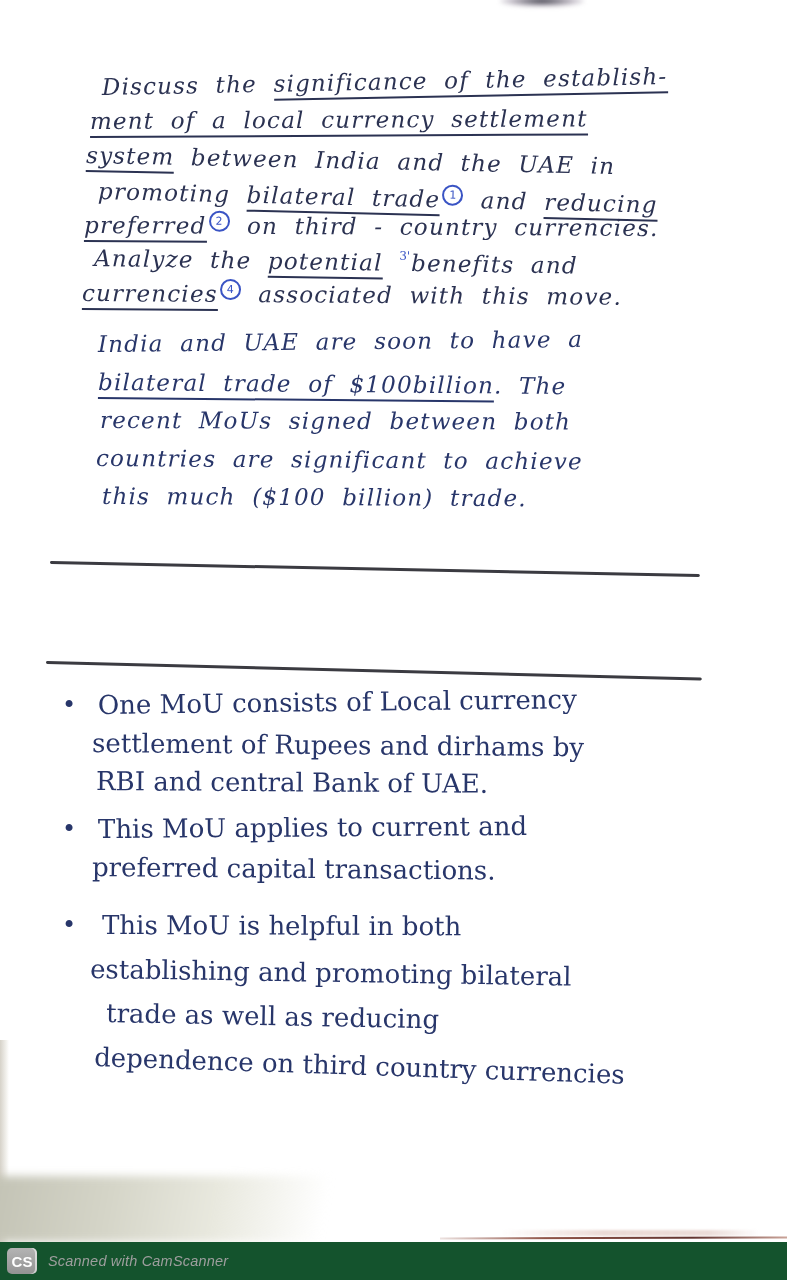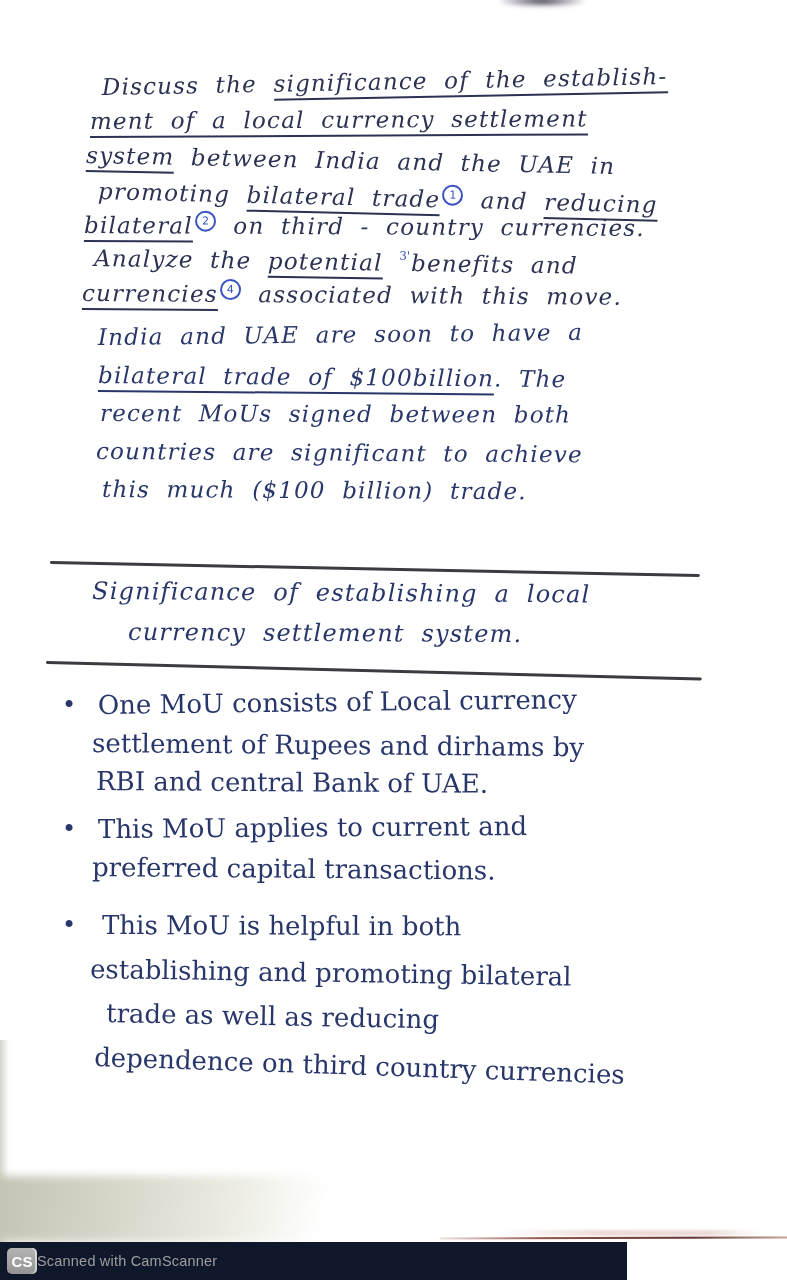--- a/index.html
+++ b/index.html
@@ -40,21 +40,21 @@
   #question{left:86px;top:74px;width:660px;font-size:23px;color:var(--ink-question);}
   #question .hl{height:34px;}
   #question .hl:nth-child(1){margin-left:16px;transform:rotate(-1.1deg);}
   #question .hl:nth-child(2){margin-left:4px;transform:rotate(-0.3deg);}
   #question .hl:nth-child(3){margin-left:0;transform:rotate(1.2deg);}
   #question .hl:nth-child(4){margin-left:12px;transform:rotate(1.4deg);}
   #question .hl:nth-child(5){margin-left:-2px;transform:rotate(0.3deg);}
   #question .hl:nth-child(6){margin-left:8px;transform:rotate(0.9deg);}
   #question .hl:nth-child(7){margin-left:-4px;transform:rotate(0.4deg);}
   
-  #intro{left:98px;top:324px;width:640px;font-size:23px;color:var(--ink-body);}
+  #intro{left:98px;top:331px;width:640px;font-size:23px;color:var(--ink-body);}
   #intro .hl{height:38px;}
   #intro .hl:nth-child(1){transform:rotate(-0.6deg);}
   #intro .hl:nth-child(2){transform:rotate(0.5deg);}
   #intro .hl:nth-child(3){margin-left:2px;transform:rotate(0.2deg);}
   #intro .hl:nth-child(4){margin-left:-2px;transform:rotate(0.4deg);}
   #intro .hl:nth-child(5){margin-left:4px;transform:rotate(0.3deg);}
   
   .rule{position:absolute;height:2.6px;background:var(--rule);border-radius:2px;transform-origin:left center;}
   #rule-top{left:50px;top:561px;width:650px;transform:rotate(1.15deg);}
   #rule-bottom{left:46px;top:661px;width:656px;transform:rotate(1.45deg);}
@@ -105,69 +105,65 @@
     background:linear-gradient(90deg,rgba(130,60,45,.15),rgba(125,55,40,.85) 30%,rgba(80,30,25,.9) 72%,rgba(165,95,75,.55));
     transform:rotate(-0.15deg);
   }
   #smear-pink{
     position:absolute;left:500px;top:1230px;width:260px;height:6px;
     background:linear-gradient(90deg,transparent,rgba(200,150,135,.35) 40%,rgba(190,140,125,.3) 80%,transparent);
     filter:blur(1px);
   }
   
   #footer{
-    position:absolute;left:0;bottom:0;width:627px;height:38px;
-    background:#0f172a;display:flex;align-items:center;
+    position:absolute;left:0;bottom:0;width:787px;height:38px;
+    background:#14532d;display:flex;align-items:center;
     font-family:"Liberation Sans","DejaVu Sans",sans-serif;
     z-index:5;
   }
   #cs-logo{
     margin-left:7px;width:30px;height:26px;
     background:linear-gradient(180deg,#b4b4b4,#939393);
     border-radius:5px;
     color:#ffffff;font-weight:bold;font-size:15px;
     display:flex;align-items:center;justify-content:center;
     box-shadow:inset -2px 0 0 rgba(255,255,255,.55);
   }
-  #footer-text{color:var(--footer-text);font-size:14.5px;letter-spacing:.2px;}
+  #footer-text{margin-left:11px;color:var(--footer-text);font-size:14.5px;letter-spacing:.2px;font-style:italic;}
 </style>
 </head>
 <body>
 
 <div id="page">
 
   <div id="smudge-top"></div>
   <div id="edge-left"></div>
   <div id="shadow-bottom-left"></div>
   <div id="smear-pink"></div>
   <div id="edge-line-red"></div>
 
   <div id="question" class="hw">
       <div class="hl"><span>Discuss the </span><span class="u">significance of the establish-</span></div>
       <div class="hl"><span class="u">ment of a local currency settlement</span></div>
       <div class="hl"><span class="u">system</span><span> between India and the UAE in</span></div>
       <div class="hl"><span>promoting </span><span class="u">bilateral trade</span><span class="circ">1</span><span> and </span><span class="u">reducing</span></div>
-      <div class="hl"><span class="u">bilateral</span><span class="circ">2</span><span> on third - country currencies.</span></div>
+      <div class="hl"><span class="u">preferred</span><span class="circ">2</span><span> on third - country currencies.</span></div>
       <div class="hl"><span>Analyze the </span><span class="u">potential</span><span> </span><span class="sup">3'</span><span>benefits and</span></div>
       <div class="hl"><span class="u">currencies</span><span class="circ">4</span><span> associated with this move.</span></div>
     </div>
 
   <div id="intro" class="hw">
       <div class="hl"><span>India and UAE are soon to have a</span></div>
       <div class="hl"><span class="u">bilateral trade of $100billion</span><span>. The</span></div>
       <div class="hl"><span>recent MoUs signed between both</span></div>
       <div class="hl"><span>countries are significant to achieve</span></div>
       <div class="hl"><span>this much ($100 billion) trade.</span></div>
     </div>
 
   <div id="rule-top" class="rule"></div>
-  <div id="heading" class="hw">
-      <div class="hl"><span>Significance of establishing a local</span></div>
-      <div class="hl"><span>currency settlement system.</span></div>
-    </div>
   <div id="rule-bottom" class="rule"></div>
 
   <div id="bullet-0" class="bullet">
     <span class="marker">•</span>
     <div class="blines hw-lines">
         <div class="hl"><span>One MoU consists of Local currency</span></div>
         <div class="hl"><span>settlement of Rupees and dirhams by</span></div>
         <div class="hl"><span>RBI and central Bank of UAE.</span></div>
       </div>
   </div>

